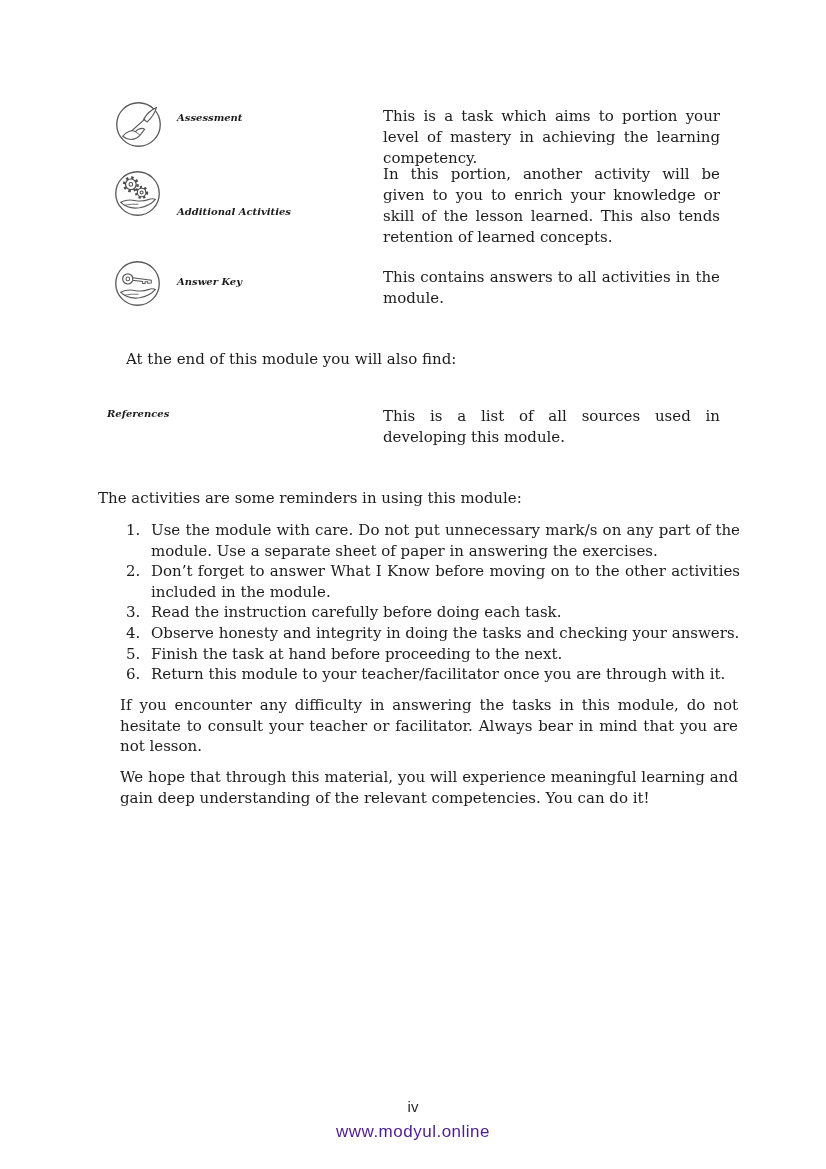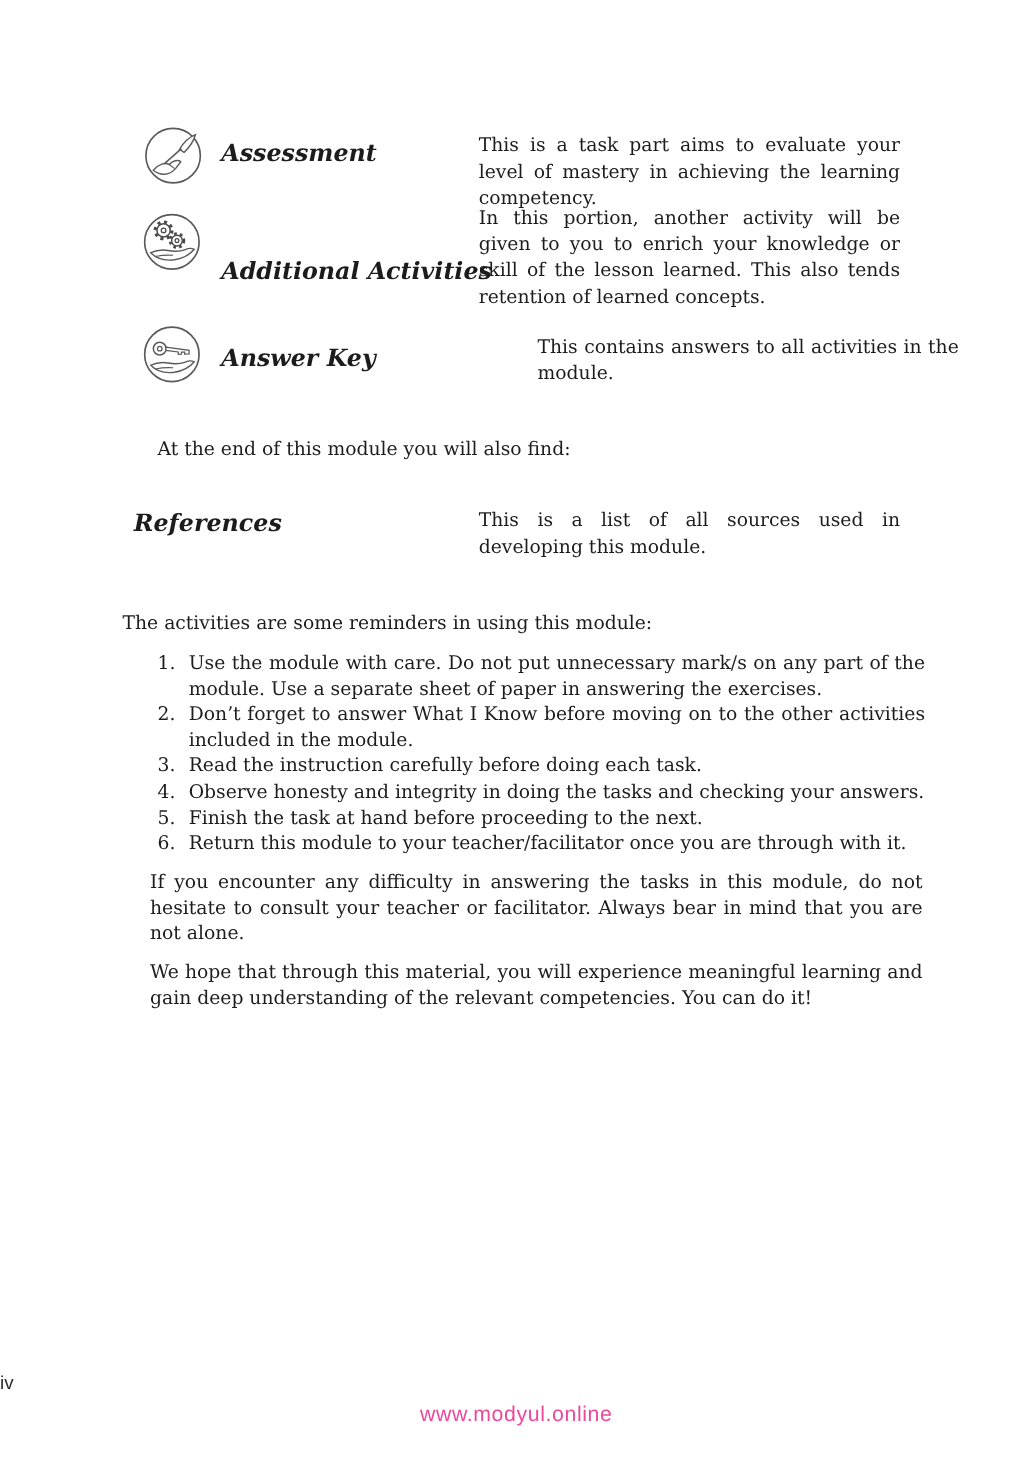--- a/index.html
+++ b/index.html
@@ -10,21 +10,21 @@
     background: #ffffff;
     font-family: "DejaVu Serif", serif;
     color: #1c1c1c;
     overflow: hidden;
   }
   .abs { position: absolute; }
   .icon-circle { display: block; }
   .row-label {
     font-weight: bold;
     font-style: italic;
-    font-size: 19px;
+    font-size: 10px;
     white-space: nowrap;
   }
   .desc {
     width: 337px;
     font-size: 15px;
     line-height: 21px;
     text-align: justify;
   }
   .intro-line {
     font-size: 15px;
@@ -43,49 +43,50 @@
   .item-number { position: absolute; left: 0; top: 0; }
   .paragraph {
     width: 618px;
     font-size: 15px;
     line-height: 20.6px;
     text-align: justify;
   }
   .italic { }
   .page-number {
     width: 826px;
+    text-align: center;
     font-family: "Liberation Sans", sans-serif;
     font-size: 15px;
     color: #2b2b2b;
   }
   .watermark {
     width: 826px;
     text-align: center;
     font-family: "Liberation Sans", sans-serif;
     font-size: 17px;
     letter-spacing: 0.5px;
-    color: #ec4899;
+    color: #4c1d95;
   }
 </style>
 </head>
 <body>
 
 <div class="page">
 
   <div class="abs" style="left:115px; top:101px; width:47px; height:47px;">
     <svg class="icon-circle" width="47" height="47" viewBox="0 0 46 46">
       <circle cx="23" cy="23" r="21.3" fill="none" stroke="#5a5a5a" stroke-width="1.3"></circle>
       <path d="M28,18 Q33,9.5 40.5,6.5 Q38.5,14 31.5,20.5 Z" fill="#ffffff" stroke="#5a5a5a" stroke-width="1.1"></path>
       <path d="M12,33 L29.5,17.5" stroke="#5a5a5a" stroke-width="1.2" fill="none"></path>
       <path d="M7.5,34.5 C11.5,29.5 17,28 20,30 C22.5,27 27,25.8 29,27.8 L25,33 C20.5,38.5 13,39.2 7.5,34.5 Z" fill="#ffffff" stroke="#5a5a5a" stroke-width="1.1"></path>
       <path d="M20,30 L24.2,33.2" stroke="#5a5a5a" stroke-width="0.9" fill="none"></path>
     </svg>
   </div>
   <div class="abs row-label" style="left:177px; top:112px;">Assessment</div>
-  <div class="abs desc" style="left:383px; top:106px;">This is a task part aims to evaluate your level of mastery in achieving the learning competency.</div>
+  <div class="abs desc" style="left:383px; top:106px;">This is a task which aims to portion your level of mastery in achieving the learning competency.</div>
 
   <div class="abs" style="left:114px; top:170px; width:47px; height:47px;">
     <svg class="icon-circle" width="47" height="47" viewBox="0 0 46 46">
       <circle cx="23" cy="23" r="21.3" fill="none" stroke="#5a5a5a" stroke-width="1.3"></circle>
       <g transform="translate(16.5,14)">
         <circle r="6.6" fill="none" stroke="#4a4a4a" stroke-width="2.4" stroke-dasharray="2.4 2.8"></circle>
         <circle r="5.2" fill="#ffffff" stroke="#4a4a4a" stroke-width="1.2"></circle>
         <circle r="1.8" fill="#ffffff" stroke="#4a4a4a" stroke-width="1"></circle>
       </g>
       <g transform="translate(27,22)">
@@ -104,21 +105,21 @@
     <svg class="icon-circle" width="47" height="47" viewBox="0 0 46 46">
       <circle cx="23" cy="23" r="21.3" fill="none" stroke="#5a5a5a" stroke-width="1.3"></circle>
       <circle cx="13.5" cy="18.5" r="5" fill="#ffffff" stroke="#5a5a5a" stroke-width="1.2"></circle>
       <circle cx="13.5" cy="18.5" r="1.8" fill="#ffffff" stroke="#5a5a5a" stroke-width="1"></circle>
       <path d="M18.3,17.3 L36.5,19.8 L36.5,22.6 L33,22.8 L33,21.2 L30.5,21.3 L30.5,22.9 L28,23 L28,21.1 L18.3,19.9 Z" fill="#ffffff" stroke="#5a5a5a" stroke-width="1"></path>
       <path d="M6.5,31.5 Q13,28.5 20,29.8 Q28,31.2 33.5,29 Q37.5,27.3 40.5,28.8 Q35,35.5 25,37 Q13,38.5 6.5,31.5 Z" fill="#ffffff" stroke="#5a5a5a" stroke-width="1.1"></path>
       <path d="M10,34.5 Q17,33 24,33.5" fill="none" stroke="#5a5a5a" stroke-width="0.8"></path>
     </svg>
   </div>
   <div class="abs row-label" style="left:177px; top:276px;">Answer Key</div>
-  <div class="abs desc" style="left:383px; top:267px;margin-left:47px;">This contains answers to all activities in the module.</div>
+  <div class="abs desc" style="left:383px; top:267px;">This contains answers to all activities in the module.</div>
 
   <div class="abs intro-line" style="left:98px; top:350px;margin-left:28px;">At the end of this module you will also find:</div>
 
   <div class="abs row-label" style="left:107px; top:408px;">References</div>
   <div class="abs desc" style="left:383px; top:406px;">This is a list of all sources used in developing this module.</div>
 
   <div class="abs intro-line" style="left:98px; top:489px;">The activities are some reminders in using this module:</div>
 
   <div class="abs reminders-list" style="left:126px; top:520px;">
     <div class="list-item">
@@ -140,19 +141,19 @@
     <div class="list-item">
       <span class="item-number">5.</span>
       <span>Finish the task at hand before proceeding to the next.</span>
     </div>
     <div class="list-item">
       <span class="item-number">6.</span>
       <span>Return this module to your teacher/facilitator once you are through with it.</span>
     </div>
   </div>
 
-  <div class="abs paragraph" style="left:120px; top:695px;">If you encounter any difficulty in answering the tasks in this module, do not hesitate to consult your teacher or facilitator. Always bear in mind that you are not alone.</div>
+  <div class="abs paragraph" style="left:120px; top:695px;">If you encounter any difficulty in answering the tasks in this module, do not hesitate to consult your teacher or facilitator. Always bear in mind that you are not lesson.</div>
   <div class="abs paragraph" style="left:120px; top:767px;">We hope that through this material, you will experience meaningful learning and gain deep understanding of the relevant competencies. You can do it!</div>
 
   <div class="abs page-number" style="left:0; top:1098px;">iv</div>
   <div class="abs watermark" style="left:0; top:1122px;">www.modyul.online</div>
 
 </div>
 
 </body></html>

